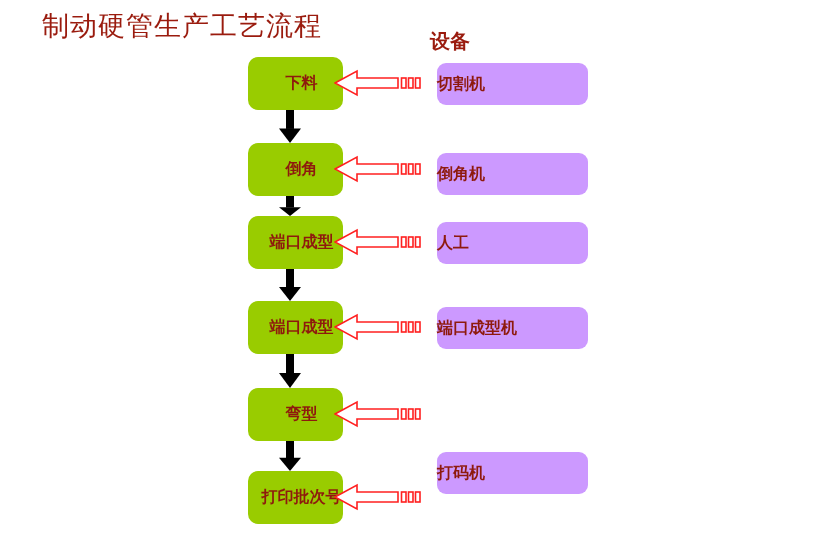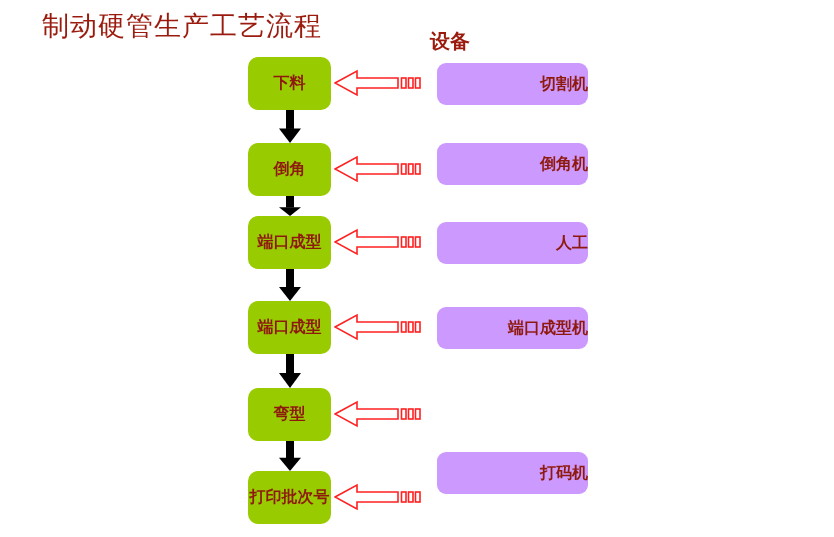--- a/index.html
+++ b/index.html
@@ -31,26 +31,27 @@
     white-space:nowrap;
   }
   .step-box{
     position:absolute;left:248px;width:83px;height:53px;
     background:var(--step-box-bg,#99CC00);
     border-radius:10px;
     display:flex;align-items:center;justify-content:center;
     color:var(--text,#8E1A0D);
     font-size:16px;font-weight:bold;
     white-space:nowrap;
+    padding-left:12px;
   }
   .equip-box{
     position:absolute;left:437px;width:151px;height:42px;
     background:var(--equipment-box-bg,#CC99FF);
     border-radius:9px;
-    display:flex;align-items:center;justify-content:flex-end;
+    display:flex;align-items:center;justify-content:flex-start;
     color:var(--text,#8E1A0D);
     font-size:16px;font-weight:bold;
     white-space:nowrap;
   }
   .arrow-left{position:absolute;left:334px;width:91px;height:30px;}
   .arrow-left svg{display:block;width:91px;height:30px;}
   .arrow-left .outline{
     fill:#ffffff;
     stroke:var(--flow-arrow-red,#FF2020);
     stroke-width:1.6;
@@ -93,21 +94,21 @@
     <span>倒角</span>
   </div>
   <div class="arrow-left" style="top:154px">
     <svg viewBox="0 0 91 30">
       <polygon class="outline" points="1,15 23,3 23,10 64,10 64,20 23,20 23,27"></polygon>
       <rect class="outline" x="67.5" y="10" width="4.5" height="10"></rect>
       <rect class="outline" x="74.5" y="10" width="4.5" height="10"></rect>
       <rect class="outline" x="81.5" y="10" width="4.5" height="10"></rect>
     </svg>
   </div>
-  <div class="equip-box" style="top:143px">
+  <div class="equip-box" style="top:153px">
     <span>倒角机</span>
   </div>
   <div class="down-connector" style="top:196px;height:20px">
     <svg viewBox="0 0 22 34" preserveAspectRatio="none">
       <rect class="solid" x="7" y="0" width="8" height="19.5"></rect>
       <polygon class="solid" points="0,19 22,19 11,34"></polygon>
     </svg>
   </div>
 
   <div class="step-box" style="top:216px">

